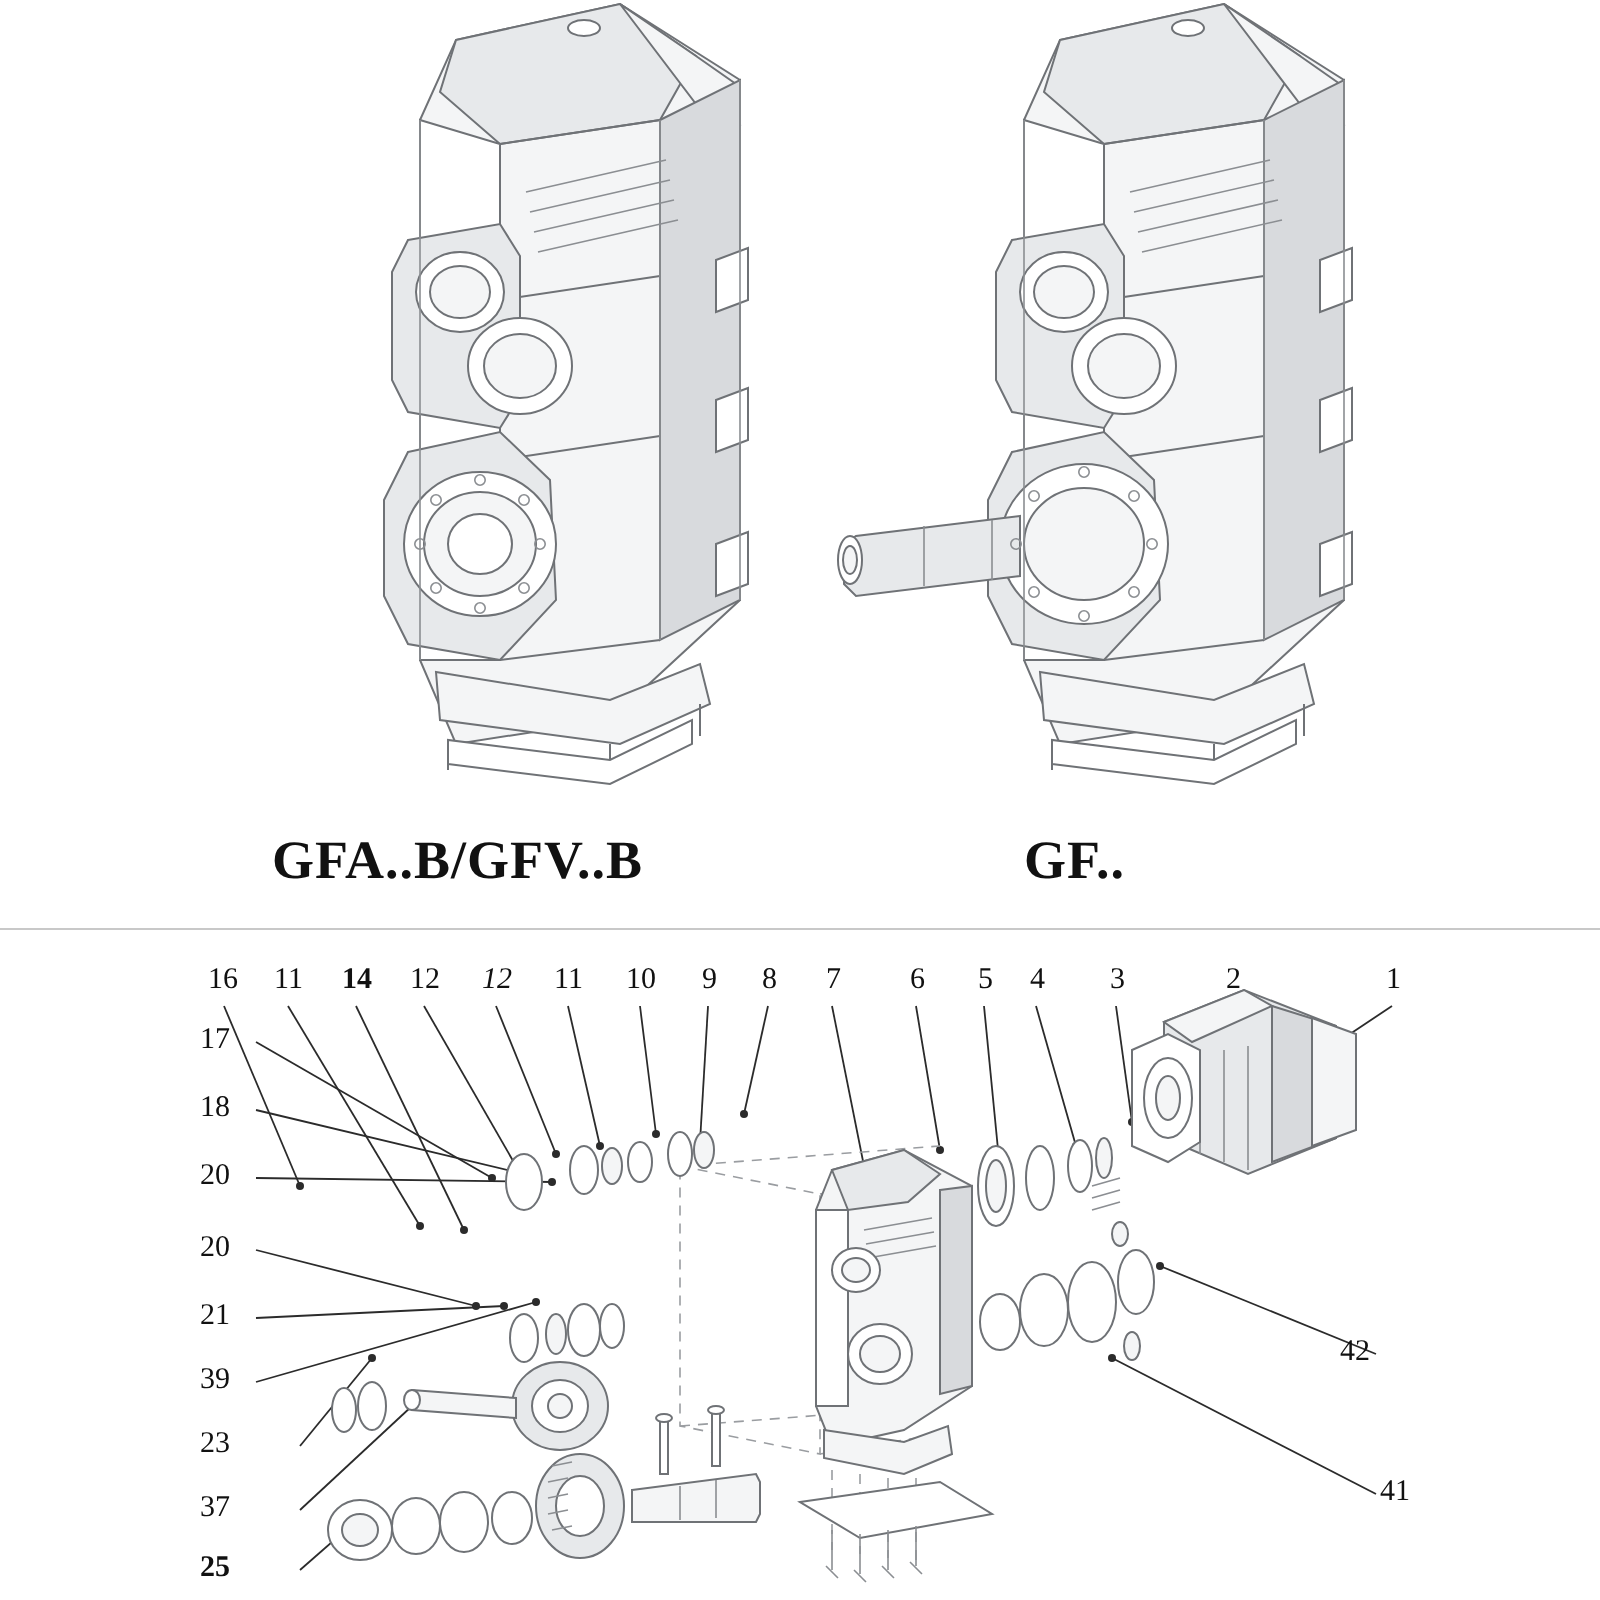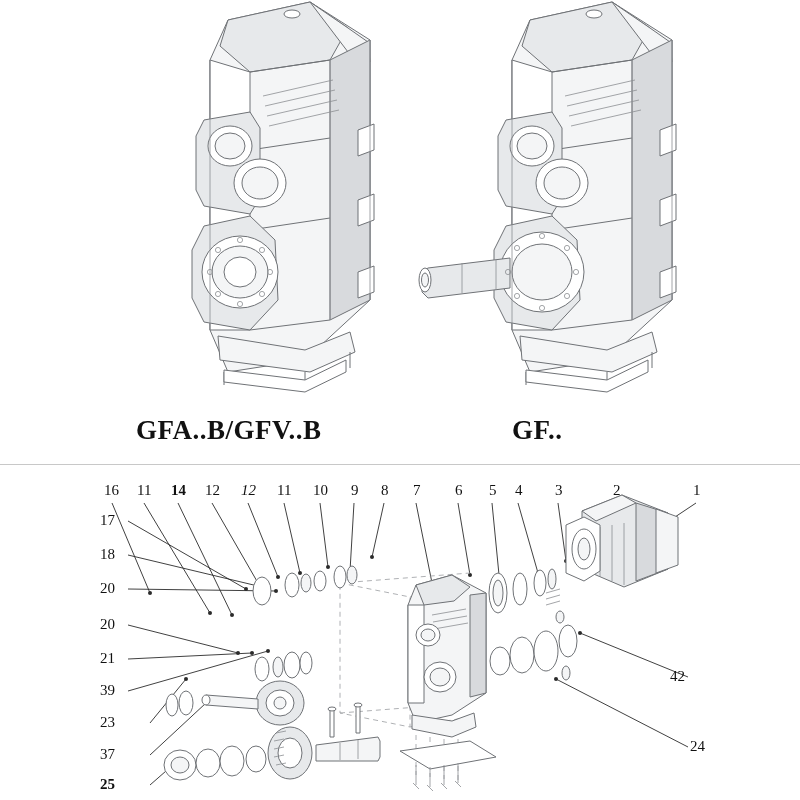--- a/index.html
+++ b/index.html
@@ -395,16 +395,16 @@
     <div class="callout" style="left:100px; top:82px;">18</div>
     <div class="callout" style="left:100px; top:116px;">20</div>
     <div class="callout" style="left:100px; top:152px;">20</div>
     <div class="callout" style="left:100px; top:186px;">21</div>
     <div class="callout" style="left:100px; top:218px;">39</div>
     <div class="callout" style="left:100px; top:250px;">23</div>
     <div class="callout" style="left:100px; top:282px;">37</div>
     <div class="callout" style="left:100px; top:312px;font-weight:bold;">25</div>
 
     <div class="callout" style="left:670px; top:204px;">42</div>
-    <div class="callout" style="left:690px; top:274px;">24</div>
+    <div class="callout" style="left:690px; top:274px;">41</div>
   </div>
 
 </div>
 
 </body></html>

